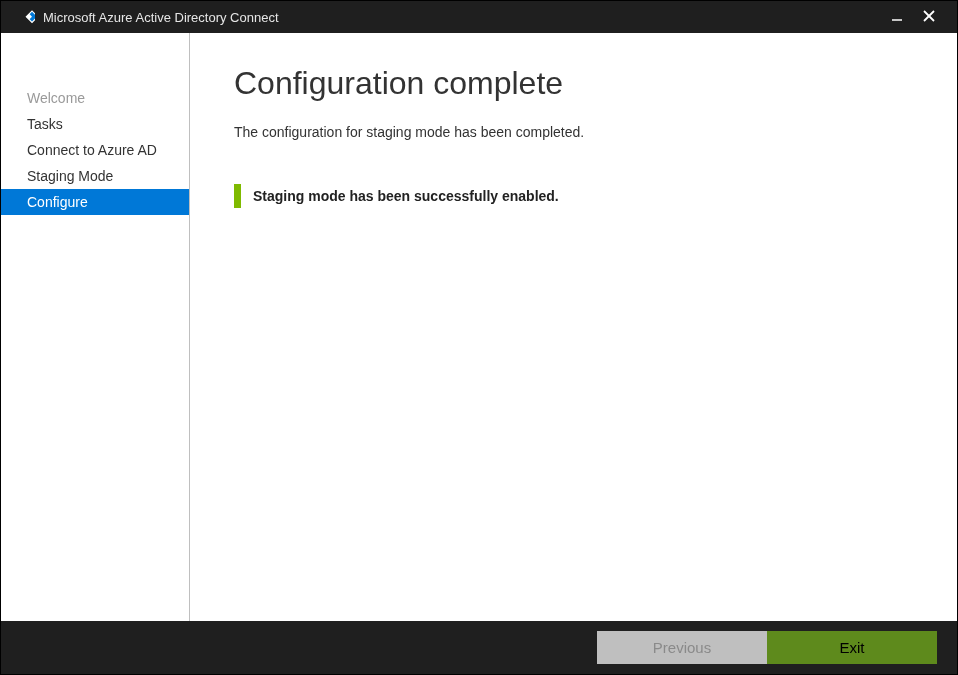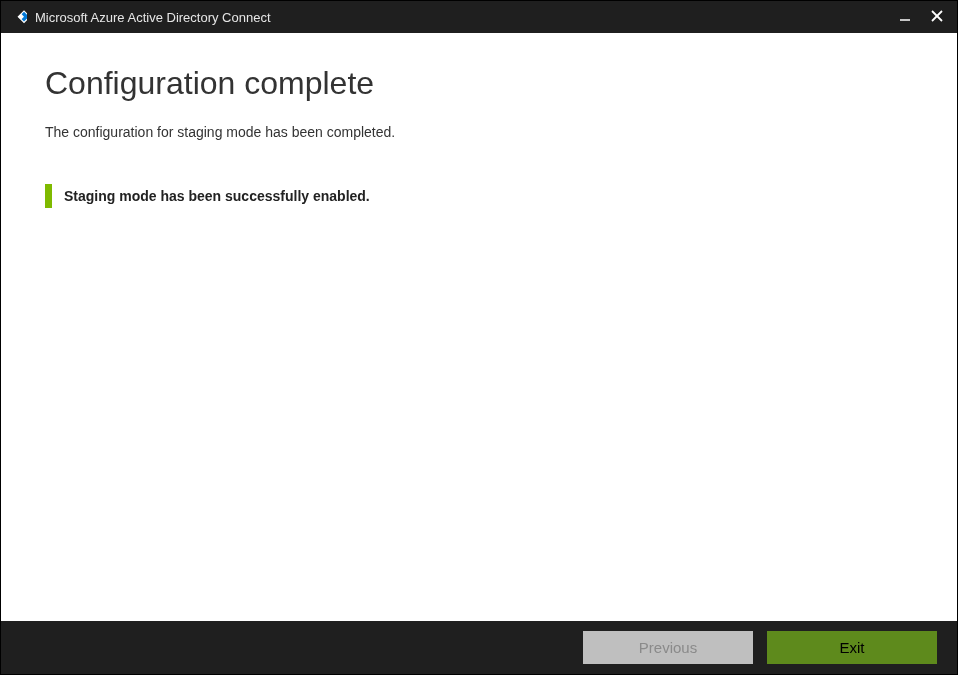--- a/index.html
+++ b/index.html
@@ -9,21 +9,21 @@
       width: 958px;
       height: 675px;
       overflow: hidden;
       border: 1px solid #000;
     }
     .titlebar {
       background: #1f1f1f;
       height: 32px;
       display: flex;
       align-items: center;
-      padding: 0 8px;
+      padding: 0 16px;
       color: #fff;
     }
     .titlebar-icon {
       width: 18px;
       height: 18px;
       margin-right: 8px;
       display: flex;
       align-items: center;
       justify-content: center;
     }
@@ -99,21 +99,20 @@
       font-weight: 700;
       color: #222;
     }
     .footer {
       background: #1f1f1f;
       height: 53px;
       display: flex;
       align-items: center;
       justify-content: flex-end;
       padding: 0 20px;
-      gap: 14px;
     }
     .btn {
       width: 170px;
       height: 33px;
       border: none;
       font-size: 15px;
       cursor: pointer;
       font-family: inherit;
     }
     .btn-previous {
@@ -146,20 +145,37 @@
     <span class="titlebar-btn">
       <svg width="12" height="12" viewBox="0 0 12 12">
           <line x1="1" y1="1" x2="11" y2="11" stroke="#fff" stroke-width="1.8"></line>
           <line x1="11" y1="1" x2="1" y2="11" stroke="#fff" stroke-width="1.8"></line>
         </svg>
     </span>
   </div>
 </div>
 
 <div class="content-area">
+  <div class="sidebar">
+    <div class="sidebar-item disabled">
+      <span>Welcome</span>
+    </div>
+    <div class="sidebar-item">
+      <span>Tasks</span>
+    </div>
+    <div class="sidebar-item">
+      <span>Connect to Azure AD</span>
+    </div>
+    <div class="sidebar-item">
+      <span>Staging Mode</span>
+    </div>
+    <div class="sidebar-item active">
+      <span>Configure</span>
+    </div>
+  </div>
 
   <div class="main">
     <h1 class="page-title">Configuration complete</h1>
     <p class="page-subtitle">The configuration for staging mode has been completed.</p>
     <div class="status-row">
       <div class="status-bar"></div>
       <span class="status-text">Staging mode has been successfully enabled.</span>
     </div>
   </div>
 </div>

